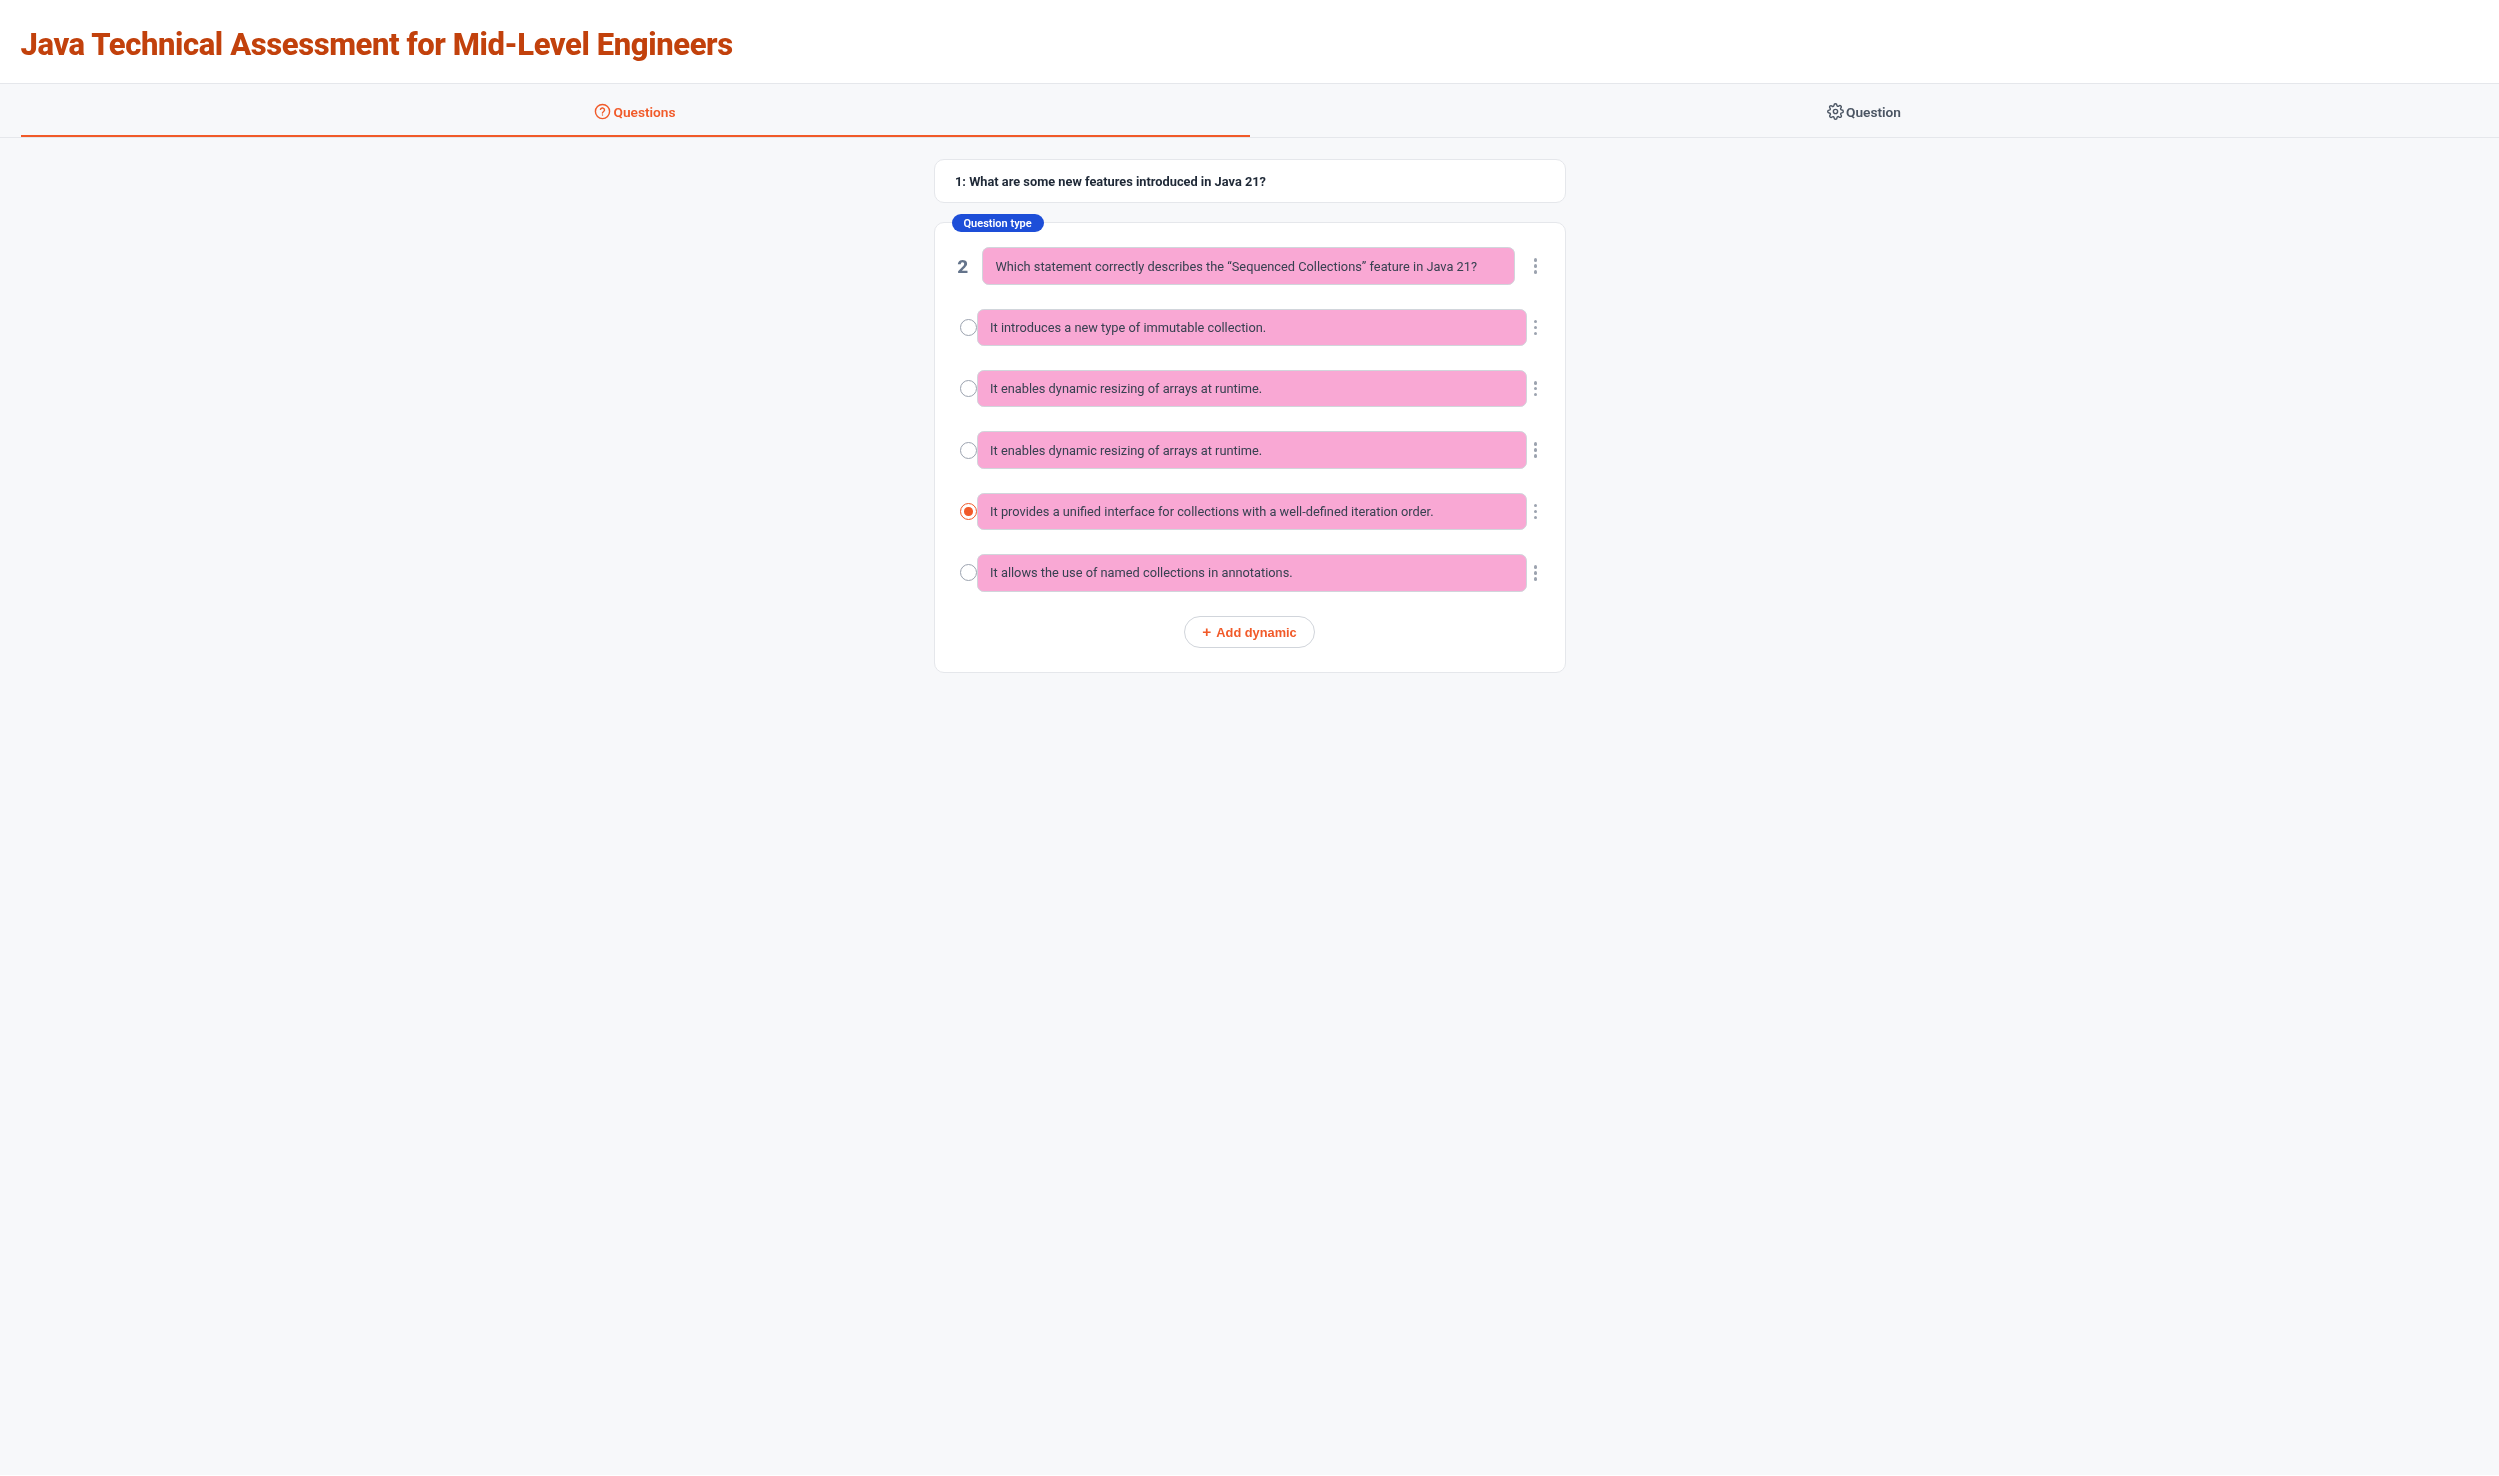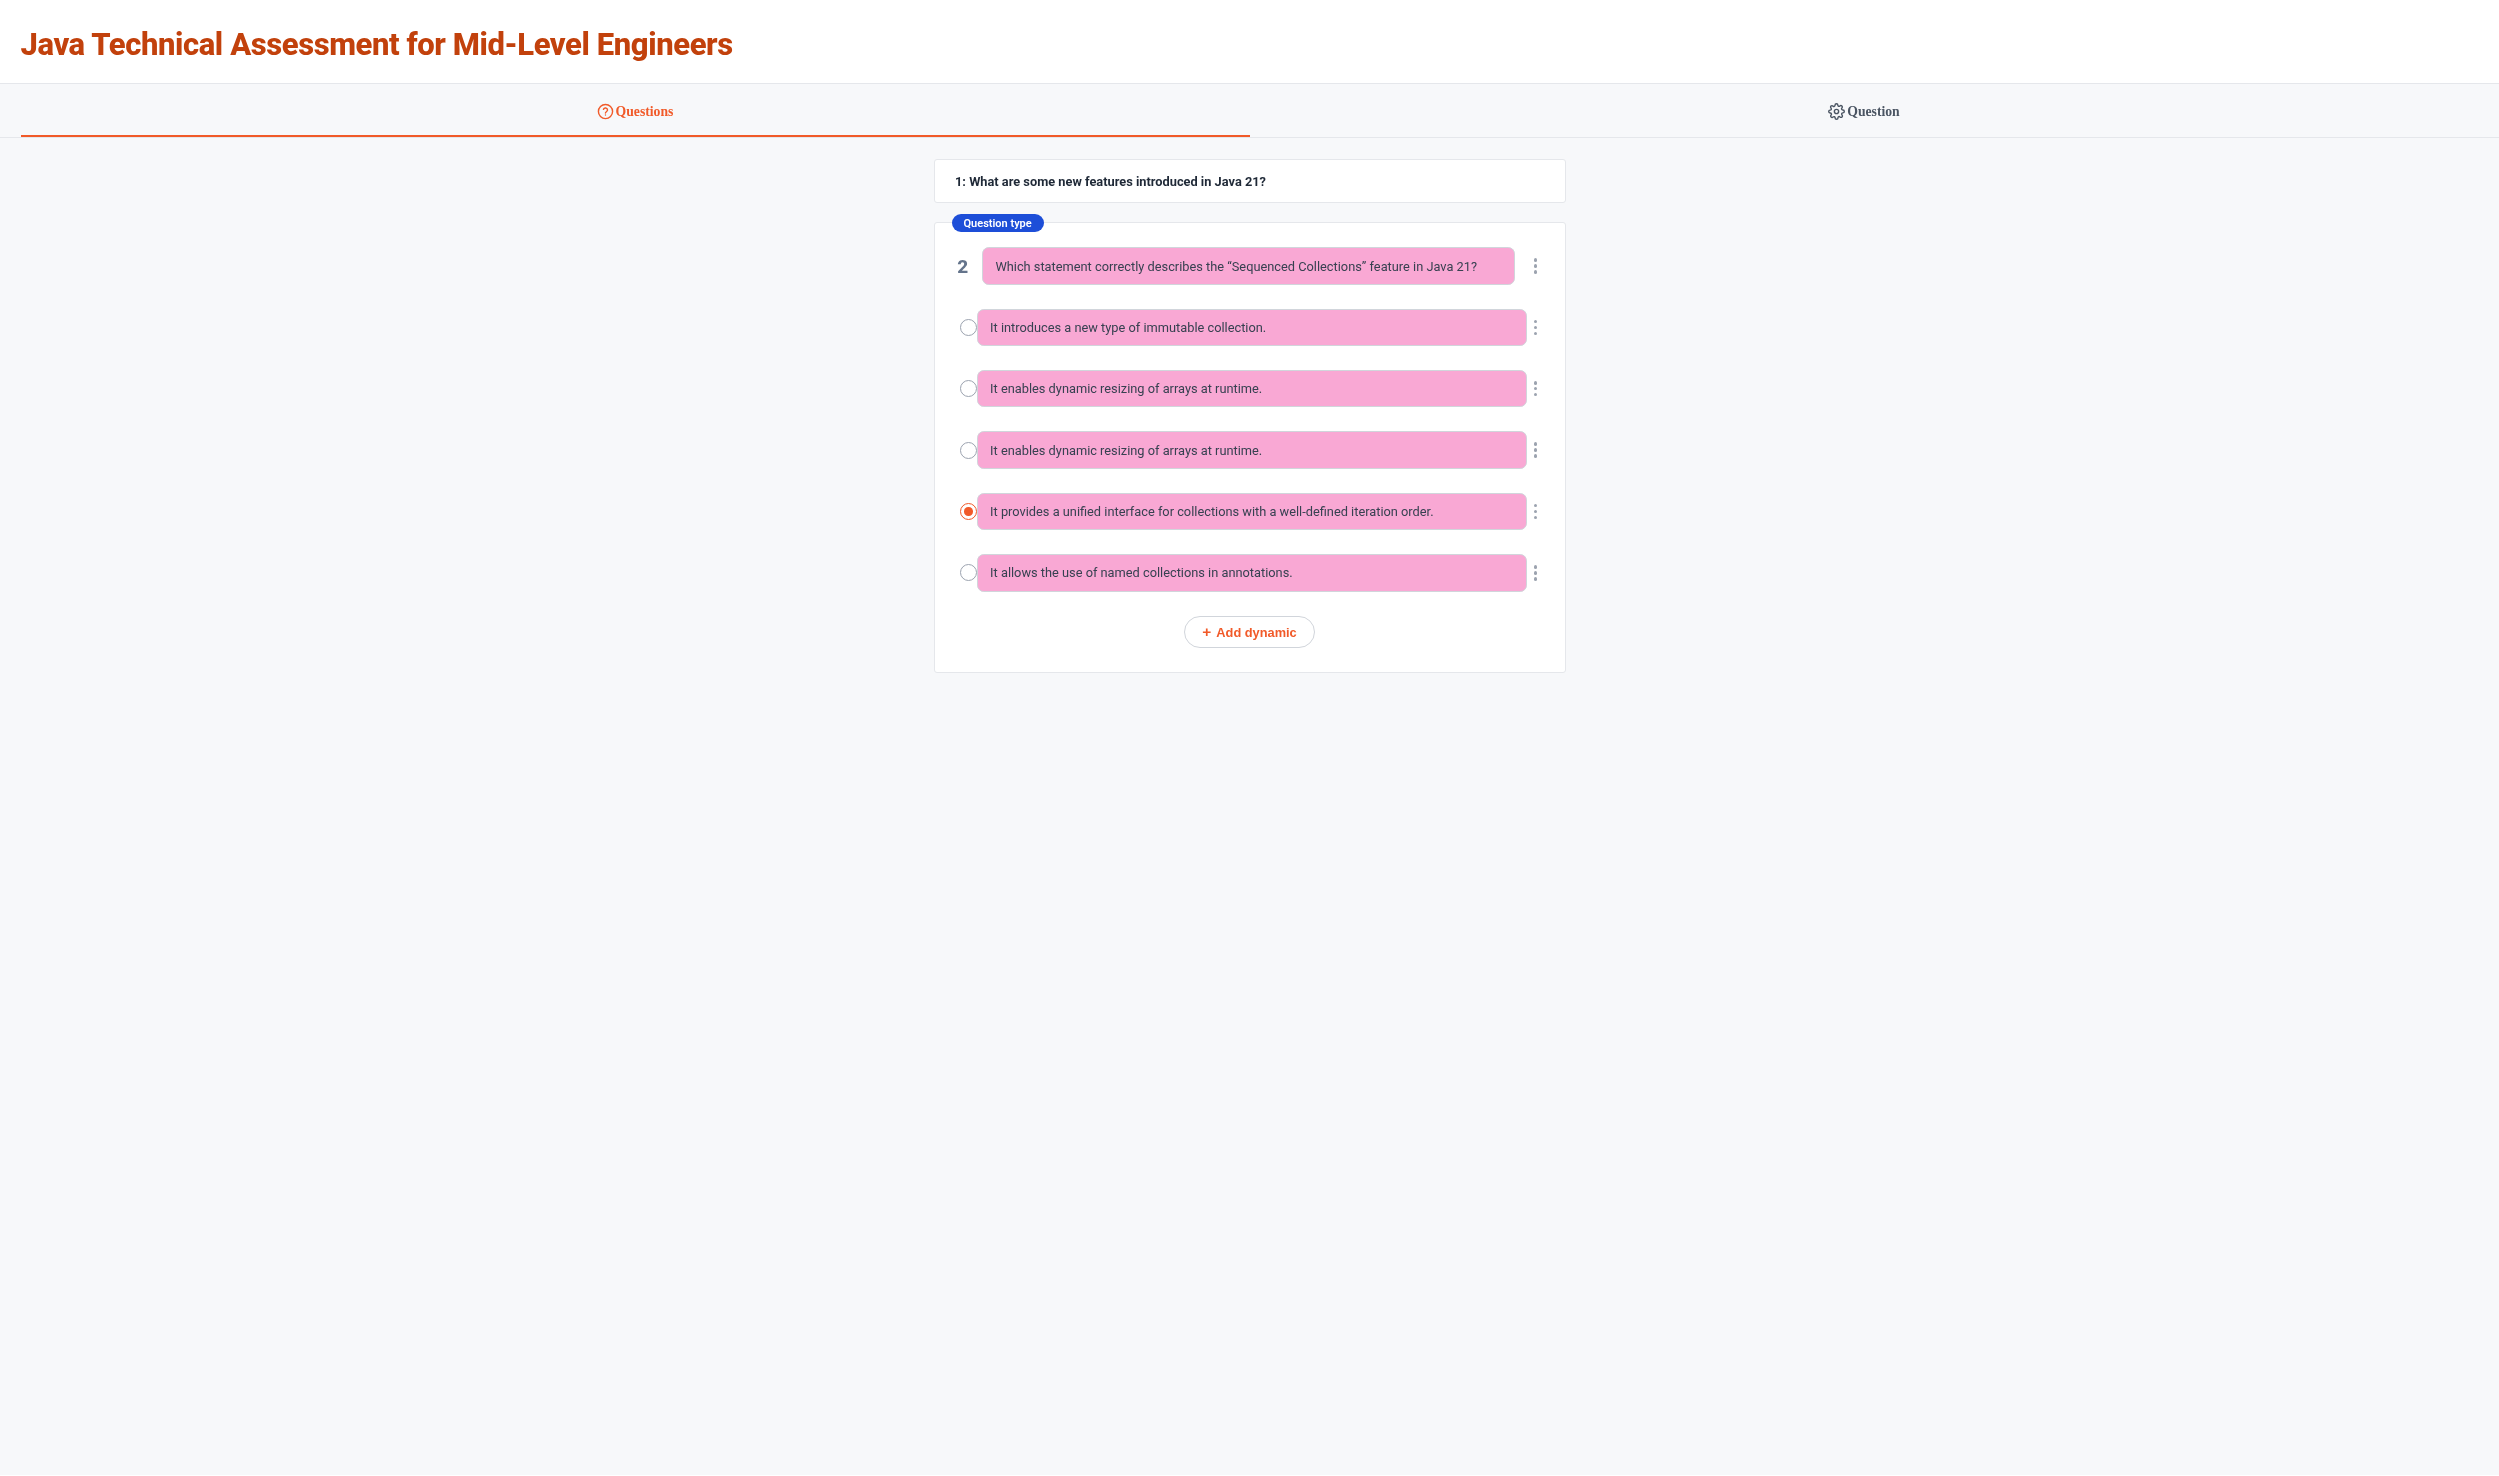--- a/index.html
+++ b/index.html
@@ -34,36 +34,35 @@
     display: flex;
     align-items: center;
     justify-content: center;
     gap: 2px;
     padding: 19px 0 15.4px 0;
     font-size: 13.7px;
     font-weight: 600;
     cursor: pointer;
     color: #4b5563;
     border-bottom: 2.6px solid transparent;
-    font-family: Liberation Serif, serif;
   }
   .tab.active {
     color: #f15a29;
     border-bottom: 2.6px solid #f15a29;
   }
   .tab svg { width: 17px; height: 17px; }
   .content {
     max-width: 632px;
     margin: 0 auto;
     padding: 20.5px 0 51px 0;
   }
   .card {
     background: #fff;
     border: 0.9px solid #e5e7eb;
-    border-radius: 3px;
+    border-radius: 10px;
     margin-bottom: 19px;
   }
   .q1-card {
     padding: 13.7px 20.5px;
   }
   .q1-text {
     font-size: 12.8px;
     font-weight: 700;
     color: #1f2937;
   }

